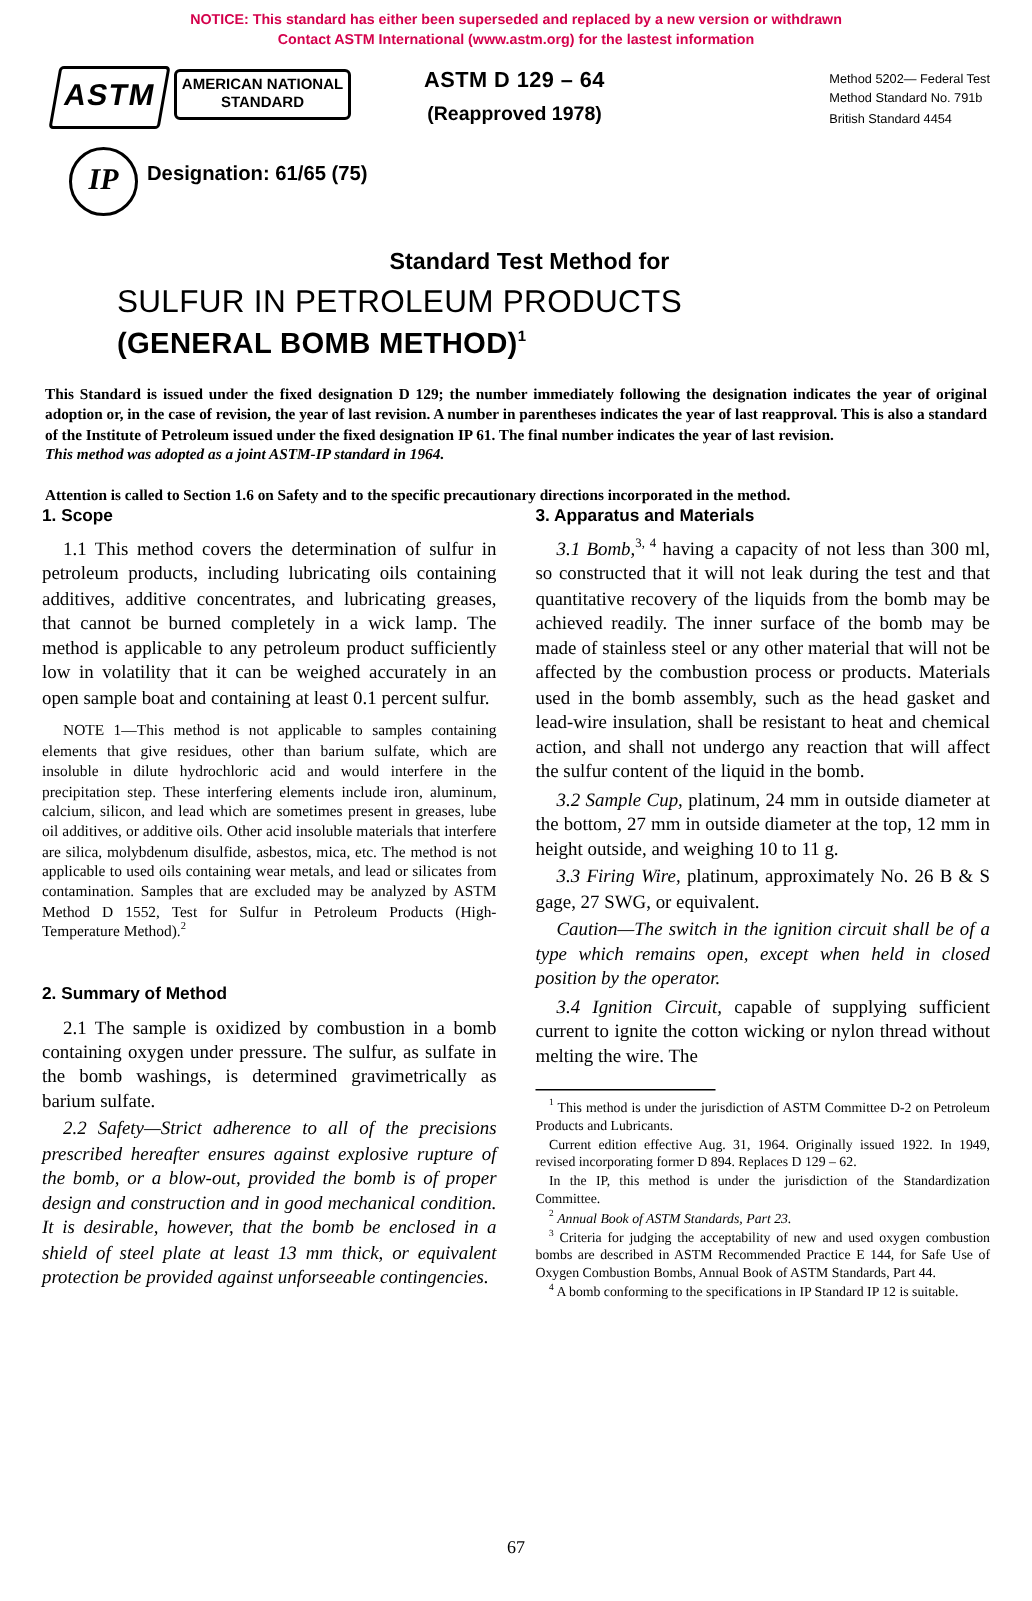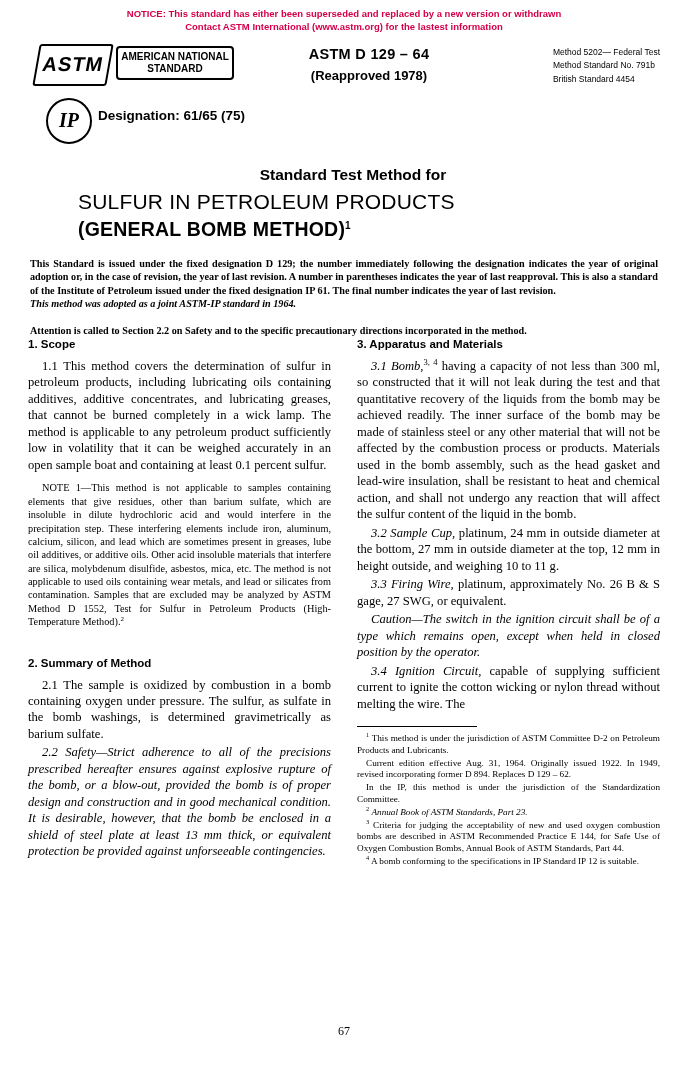--- a/index.html
+++ b/index.html
@@ -92,21 +92,21 @@
   .designation {
     position: absolute;
     left: 70px;
     top: 68px;
     font-family: "Liberation Sans", sans-serif;
     font-size: 13.5px;
     font-weight: bold;
   }
   .center-head {
     position: absolute;
-    left: 226px;
+    left: 200px;
     top: 6px;
     width: 230px;
     text-align: center;
     font-family: "Liberation Sans", sans-serif;
     font-weight: bold;
   }
   .center-head .l1 { font-size: 14.5px; letter-spacing: 0.3px; }
   .center-head .l2 { font-size: 13px; margin-top: 6px; }
   .right-head {
     position: absolute;
@@ -260,21 +260,21 @@
   <div class="titleblock">
     <div class="t-sub">Standard Test Method for</div>
     <div class="t-main1">SULFUR IN PETROLEUM PRODUCTS</div>
     <div class="t-main2"><span>(GENERAL BOMB METHOD)</span><sup>1</sup></div>
   </div>
 
   <div class="preamble">
     <span>This Standard is issued under the fixed designation D 129; the number immediately following the designation indicates the year of original adoption or, in the case of revision, the year of last revision. A number in parentheses indicates the year of last reapproval. This is also a standard of the Institute of Petroleum issued under the fixed designation IP 61. The final number indicates the year of last revision.</span>
     <div class="adopted">This method was adopted as a joint ASTM-IP standard in 1964.</div>
   </div>
-  <div class="attention">Attention is called to Section 2.2 on Safety and to the specific precautionary directions incorporated in the method.</div>
+  <div class="attention">Attention is called to Section 1.6 on Safety and to the specific precautionary directions incorporated in the method.</div>
 
   <div class="columns">
 
     <div class="col">
       <h2 class="sec">1. Scope</h2>
       <p class="para">1.1 This method covers the determination of sulfur in petroleum products, including lubricating oils containing additives, additive concentrates, and lubricating greases, that cannot be burned completely in a wick lamp. The method is applicable to any petroleum product sufficiently low in volatility that it can be weighed accurately in an open sample boat and containing at least 0.1 percent sulfur.</p>
 
       <p class="note"><span class="lbl">NOTE 1</span><span>—This method is not applicable to samples containing elements that give residues, other than barium sulfate, which are insoluble in dilute hydrochloric acid and would interfere in the precipitation step. These interfering elements include iron, aluminum, calcium, silicon, and lead which are sometimes present in greases, lube oil additives, or additive oils. Other acid insoluble materials that interfere are silica, molybdenum disulfide, asbestos, mica, etc. The method is not applicable to used oils containing wear metals, and lead or silicates from contamination. Samples that are excluded may be analyzed by ASTM Method D 1552, Test for Sulfur in Petroleum Products (High-Temperature Method).</span><sup>2</sup></p>
 
       <h2 class="sec spaced">2. Summary of Method</h2>

